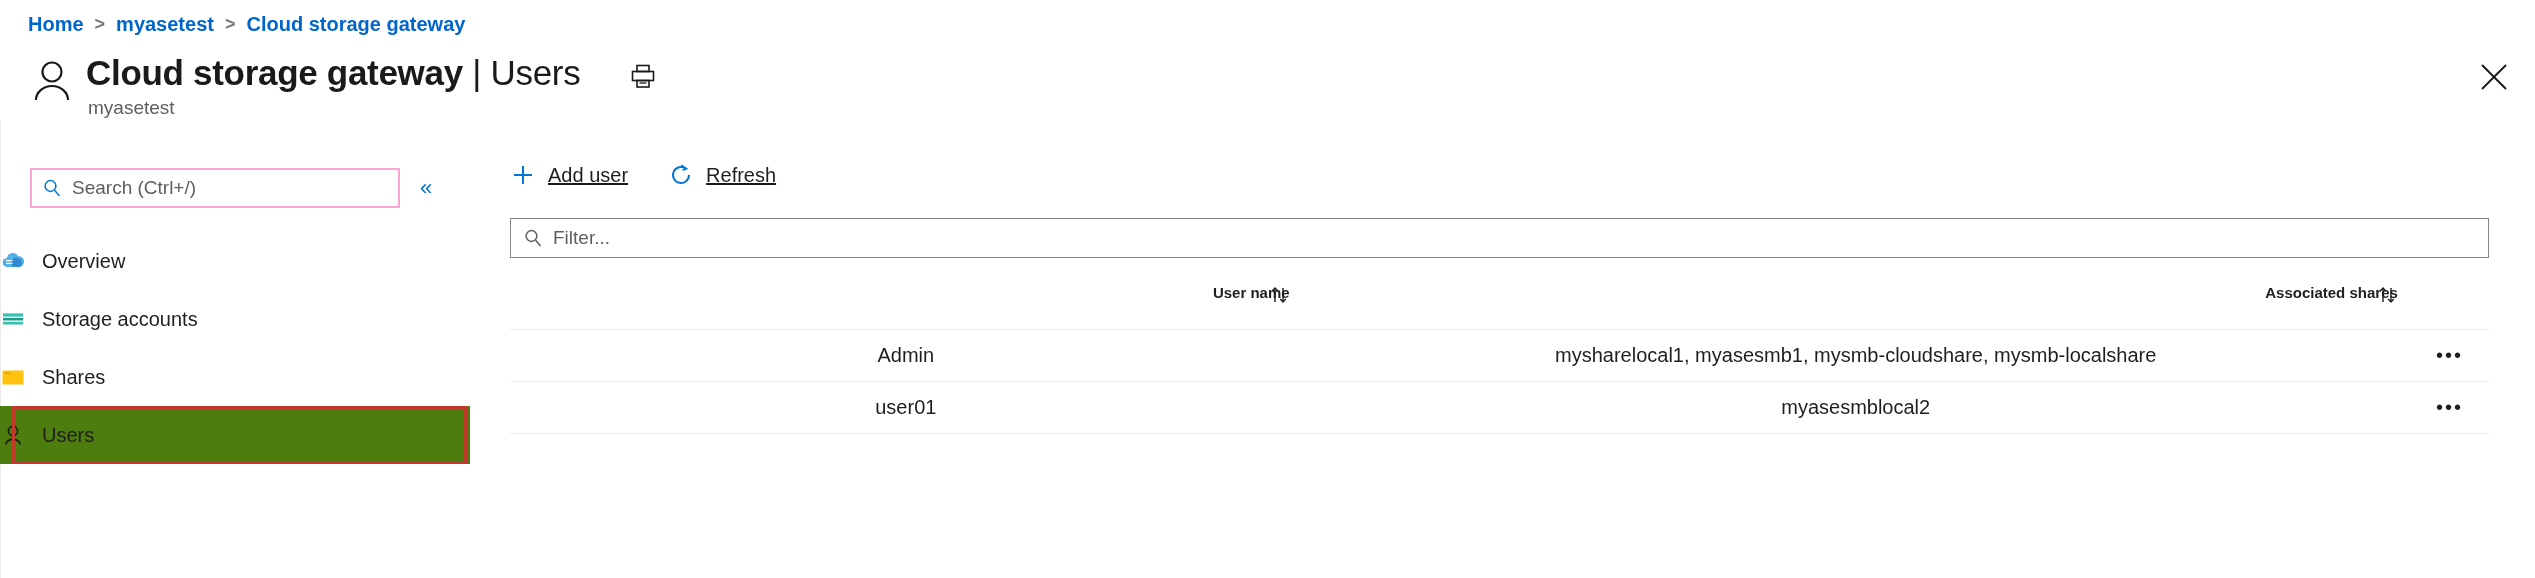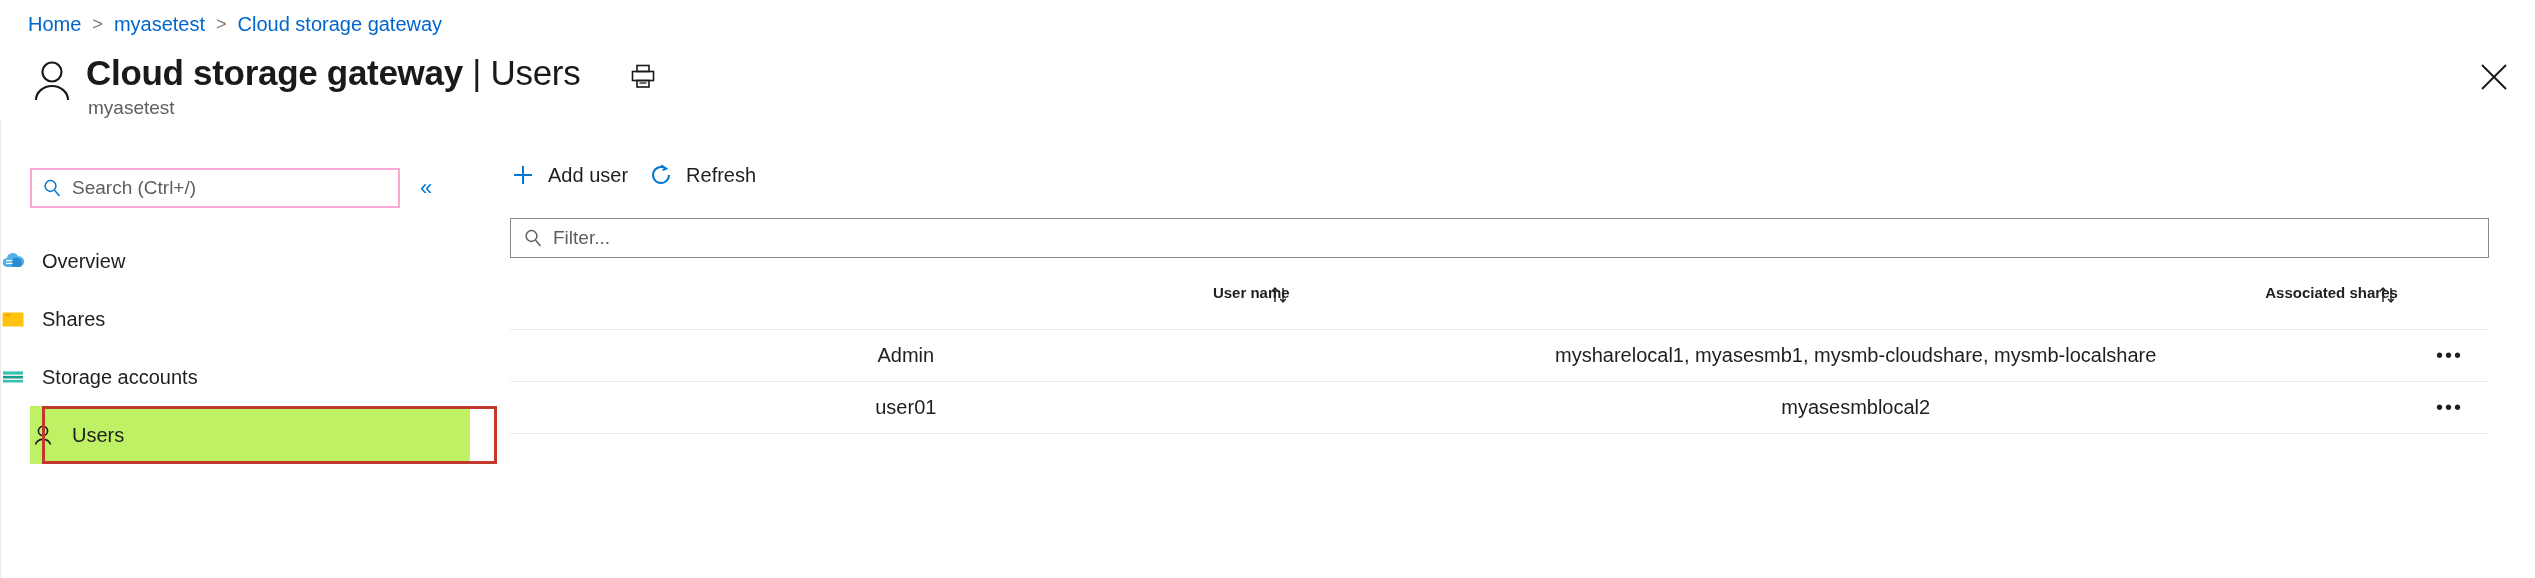--- a/index.html
+++ b/index.html
@@ -9,21 +9,21 @@
     background: #ffffff;
     font-family: "Liberation Sans", sans-serif;
     color: #1b1a19;
     overflow: hidden;
   }
   .page { position: relative; width: 2535px; height: 578px; background:#fff; }
 
   
   .breadcrumb {
     position:absolute; left:28px; top:8px; height:32px;
-    display:flex; align-items:center; font-size:20px;
+    display:flex; align-items:center; font-size:20px;font-weight:bold;
   }
   .crumb-link { color:#0066cc; cursor:pointer; white-space:nowrap; }
   .crumb-sep { color:#767676; margin:0 11px; font-size:18px; }
 
   
   .title-row {
     position:absolute; left:26px; top:52px; right:0; height:58px;
     display:flex; align-items:flex-start;
   }
   .page-icon { width:52px; height:52px; flex:0 0 52px; margin-top:4px; }
@@ -56,30 +56,30 @@
     position:absolute; left:420px; top:52px; font-size:22px; color:#0078d4; cursor:pointer;
     line-height:32px; user-select:none;
   }
 
   .nav { position:absolute; left:0; top:112px; width:470px; }
   .nav-item {
     position:relative; display:flex; align-items:center; height:58px;
     font-size:20px; color:#201f1e; cursor:pointer;
   }
   .nav-item .nav-ico { flex:0 0 26px; width:26px; height:26px; margin-right:16px; display:flex; align-items:center; justify-content:center; }
-  .nav-item.selected { background:#bef264;margin-left:30px; }
+  .nav-item.selected { background:#4d7c0f; }
   .nav-item.selected .nav-label { font-weight:400; }
   .annot-box {
     position:absolute; left:12px; top:0; width:455px; height:58px;
     border:3px solid #c0392b; pointer-events:none;
   }
 
   
   .content { position:absolute; left:470px; top:120px; right:0; bottom:0; }
-  .toolbar { position:absolute; left:40px; top:42px; display:flex; align-items:center; gap:20px; }
+  .toolbar { position:absolute; left:40px; top:42px; display:flex; align-items:center; gap:40px;text-decoration:underline; }
   .cmd { display:flex; align-items:center; font-size:20px; color:#201f1e; cursor:pointer; }
   .cmd .cmd-ico { width:26px; height:26px; margin-right:12px; display:flex; align-items:center; justify-content:center; }
 
   .filter-wrap {
     position:absolute; left:40px; top:98px; right:46px; height:40px;
     border:1px solid #8a8886; background:#fff; display:flex; align-items:center; padding:16px 12px;
   }
   .filter-wrap .mag { flex:0 0 20px; height:20px; margin-right:8px; }
   .filter-input {
     border:none; outline:none; font-size:19px; color:#323130; width:100%;
@@ -178,37 +178,37 @@
             <line x1="6" y1="12.6" x2="12.5" y2="12.6" stroke="#fff" stroke-width="1.3"></line>
             <line x1="6" y1="15.4" x2="12.5" y2="15.4" stroke="#fff" stroke-width="1.3"></line>
           </svg>
         </span>
         <span class="nav-label">Overview</span>
       </div>
 
       <div class="nav-item">
         <span class="nav-ico">
           <svg viewBox="0 0 26 26" width="26" height="26">
-            <rect x="2.5" y="6.5" width="21" height="14" fill="#ffc20e"></rect>
-            <rect x="4.5" y="8.3" width="6" height="1.6" fill="#e8a100"></rect>
-          </svg>
-        </span>
-        <span class="nav-label">Shares</span>
-      </div>
-
-      <div class="nav-item">
-        <span class="nav-ico">
-          <svg viewBox="0 0 26 26" width="26" height="26">
             <rect x="3" y="7" width="20" height="12" fill="#eaeaea"></rect>
             <rect x="3" y="7.5" width="20" height="3" fill="#2fc5b0"></rect>
             <rect x="3" y="12" width="20" height="2.4" fill="#1a9e8c"></rect>
             <rect x="3" y="16" width="20" height="2.4" fill="#2fc5b0"></rect>
           </svg>
         </span>
         <span class="nav-label">Storage accounts</span>
+      </div>
+
+      <div class="nav-item">
+        <span class="nav-ico">
+          <svg viewBox="0 0 26 26" width="26" height="26">
+            <rect x="2.5" y="6.5" width="21" height="14" fill="#ffc20e"></rect>
+            <rect x="4.5" y="8.3" width="6" height="1.6" fill="#e8a100"></rect>
+          </svg>
+        </span>
+        <span class="nav-label">Shares</span>
       </div>
 
       <div class="nav-item selected">
         <span class="nav-ico">
           <svg viewBox="0 0 26 26" width="26" height="26">
             <circle cx="13" cy="9" r="4.6" fill="none" stroke="#1b1a19" stroke-width="1.6"></circle>
             <path d="M5.5 22.5 a7.8 7 0 0 1 15 0" fill="none" stroke="#1b1a19" stroke-width="1.6"></path>
           </svg>
         </span>
         <span class="nav-label">Users</span>

